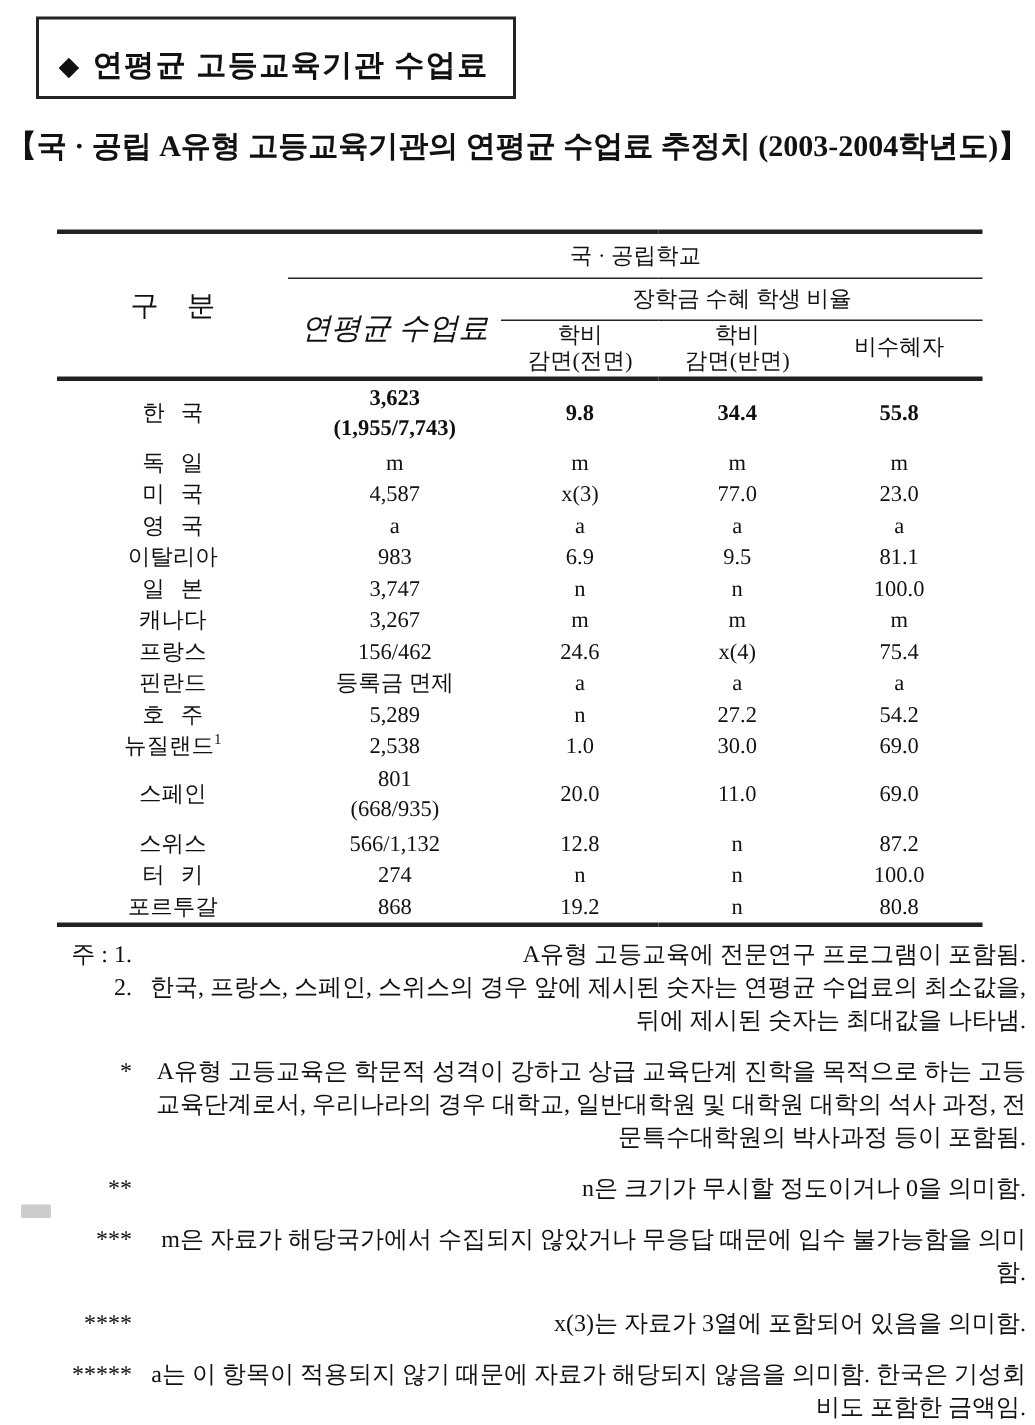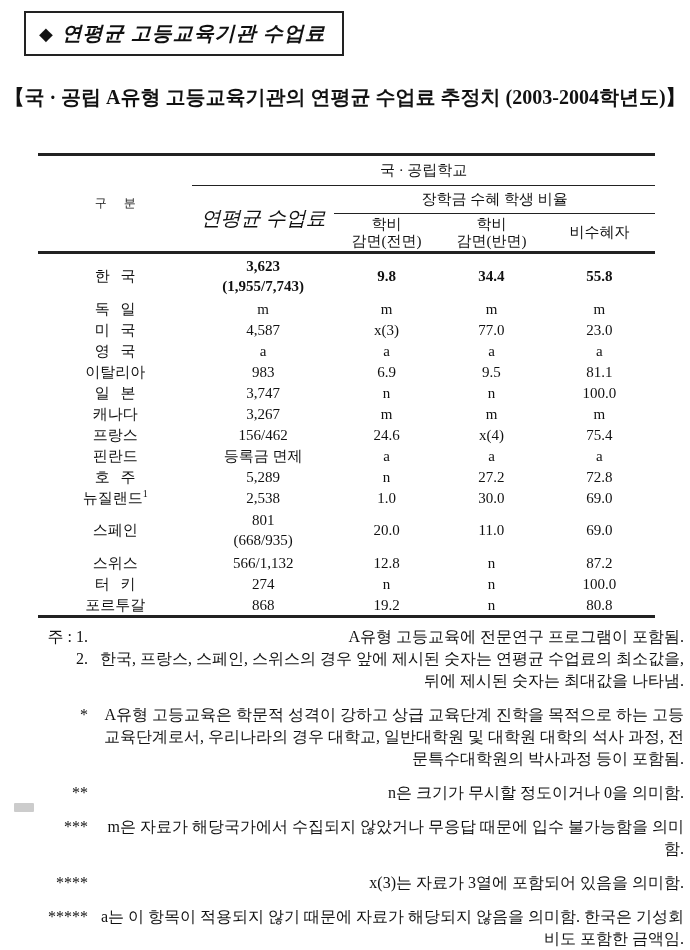--- a/index.html
+++ b/index.html
@@ -6,23 +6,22 @@
   body{
     width:690px;height:950px;background:#ffffff;color:#111;
     font-family:"Liberation Serif","DejaVu Serif",serif;
     position:relative;overflow:hidden;
   }
   .page{position:absolute;inset:0;}
 
   
   .title-box{
     position:absolute;left:24px;top:11px;
-    border:2px solid #222;padding:7px 16px 7px 13px;
+    border:2px solid #222;padding:17px 16px 7px 13px;
     background:#fff;
-    font-style:italic;
   }
   .title-box .title-text{font-weight:bold;font-size:20px;letter-spacing:1px;}
   .diamond-icon{font-size:18px;margin-right:8px;}
 
   
   .heading{
     position:absolute;top:84px;left:4px;right:4px;
     text-align:center;font-weight:bold;font-size:20px;letter-spacing:0px;
     white-space:nowrap;
   }
@@ -36,21 +35,21 @@
     position:absolute;top:153px;left:38px;width:617px;
     border-collapse:collapse;table-layout:fixed;
     font-size:15px;
   }
   table.tuition-table{border-top:3px solid #222;border-bottom:3px solid #222;}
   thead{border-bottom:3px solid #222;}
   th,td{text-align:center;vertical-align:middle;padding:0;font-weight:normal;}
   col.c1{width:25%;} col.c2{width:23%;} col.c3{width:17%;} col.c4{width:17%;} col.c5{width:18%;}
   th.group-top{border-bottom:1.5px solid #222;height:29px;}
   th.scholarship-group{border-bottom:1.5px solid #222;height:27px;}
-  th.gubun{word-spacing:14px;font-size:12px;}
+  th.gubun{word-spacing:14px;font-size:19px;}
   th.sub-col{white-space:pre-line;line-height:17px;height:37px;}
   th.tuition-head{font-size:20px;font-style:italic;}
   tbody td{height:21px;line-height:20px;}
   tbody tr.double td{padding:2px 0;}
   tbody td.country-cell{word-spacing:7px;}
   tr.bold-row td.num{font-weight:bold;}
   td.num .tline{line-height:20px;}
   sup{font-size:10px;vertical-align:super;line-height:0;}
 
   
@@ -185,21 +184,21 @@
           <td class="num">a</td>
           <td class="num">a</td>
         </tr>
         <tr>
           <td class="country-cell">호 주</td>
           <td class="num">
             <div class="tline">5,289</div>
           </td>
           <td class="num">n</td>
           <td class="num">27.2</td>
-          <td class="num">72.8</td>
+          <td class="num">54.2</td>
         </tr>
         <tr>
           <td class="country-cell">뉴질랜드<sup>1</sup></td>
           <td class="num">
             <div class="tline">2,538</div>
           </td>
           <td class="num">1.0</td>
           <td class="num">30.0</td>
           <td class="num">69.0</td>
         </tr>

